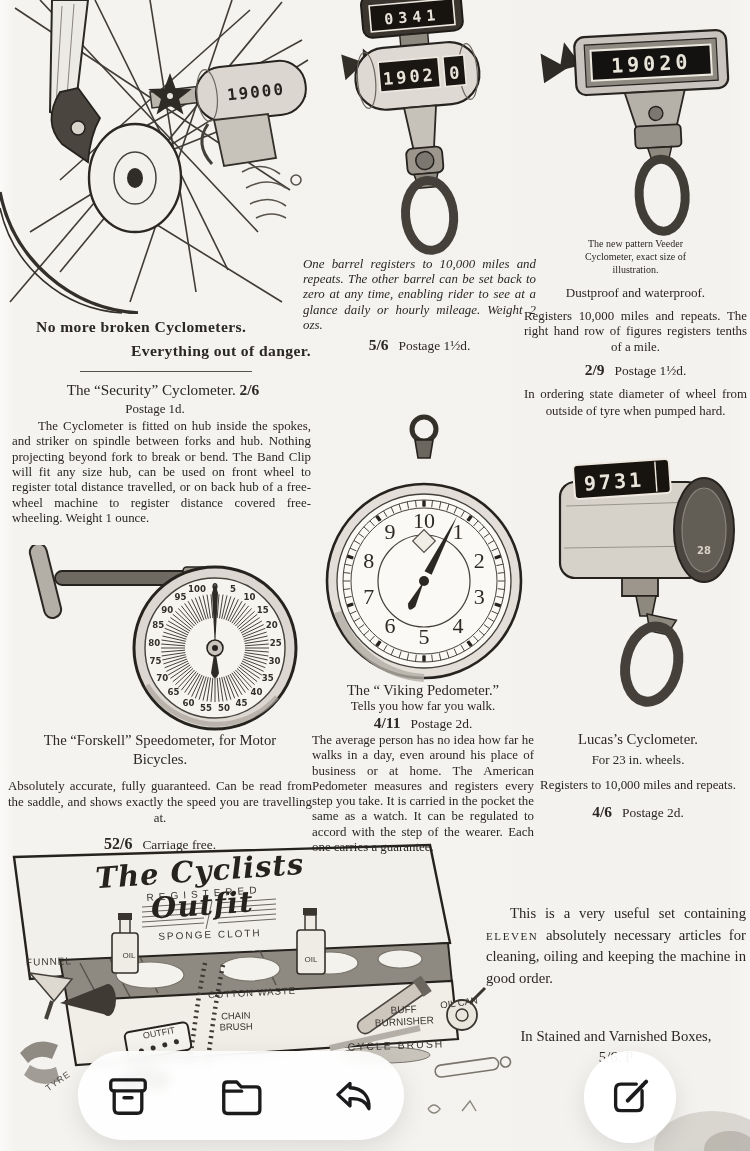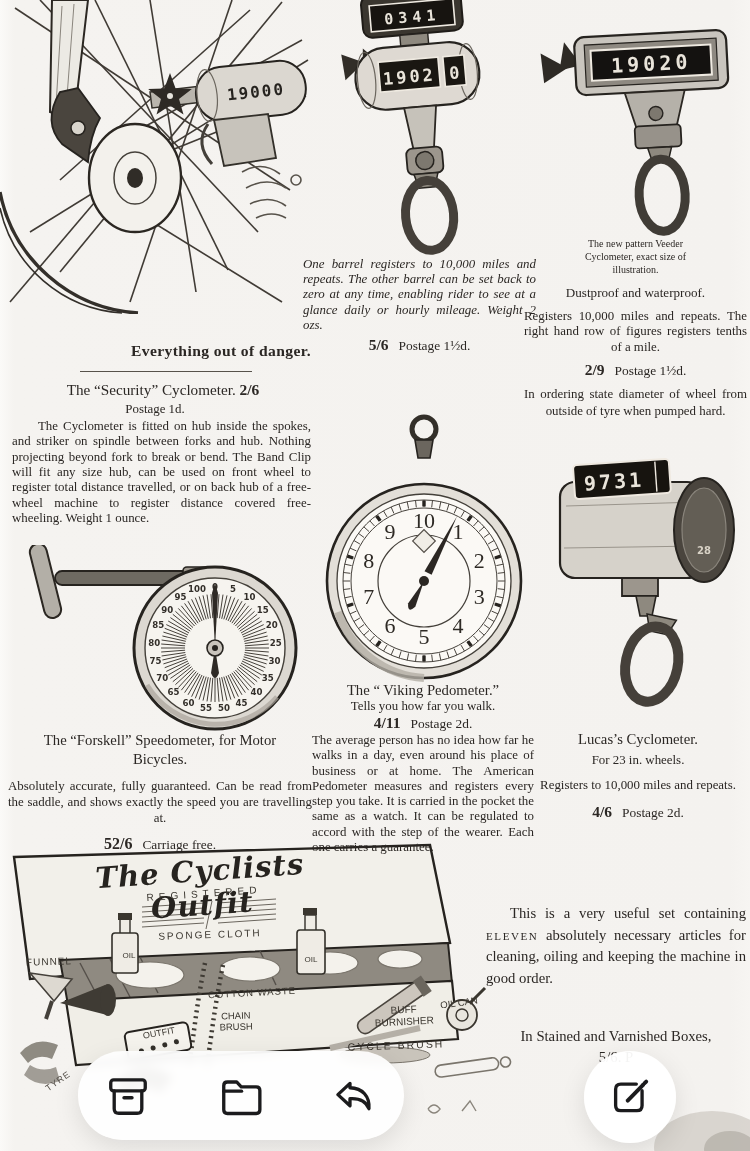--- a/index.html
+++ b/index.html
@@ -486,20 +486,21 @@
       <path d="M428,266 q6,-8 12,0 q-6,8 -12,0"></path>
       <path d="M462,268 l8,-10 l6,10"></path>
     </g>
   </svg>
 
   <svg class="abs" style="left:640px;top:1095px" width="110" height="56" viewBox="0 0 110 56">
     <ellipse cx="72" cy="52" rx="58" ry="36" fill="#b7b2a9" opacity=".45"></ellipse>
     <ellipse cx="90" cy="54" rx="26" ry="18" fill="#938e85" opacity=".4"></ellipse>
   </svg>
 
+  <div class="tb" id="hl1">No more broken Cyclometers.</div>
   <div class="tb" id="hl2">Everything out of danger.</div>
   <div class="rule"></div>
 
   <div class="tb ctr" id="sec-title">
     <span>The “Security” Cyclometer.</span>
     <span class="pr">2/6</span>
   </div>
   <div class="tb ctr" id="sec-post">Postage 1d.</div>
   <div class="tb just" id="sec-body">The Cyclometer is fitted on hub inside the spokes, and striker on spindle between forks and hub.  Nothing projecting beyond fork to break or bend.  The Band Clip will fit any size hub, can be used on front wheel to register total distance travelled, or on back hub of a free-wheel machine to register distance covered free-wheeling.  Weight 1 ounce.</div>
 

